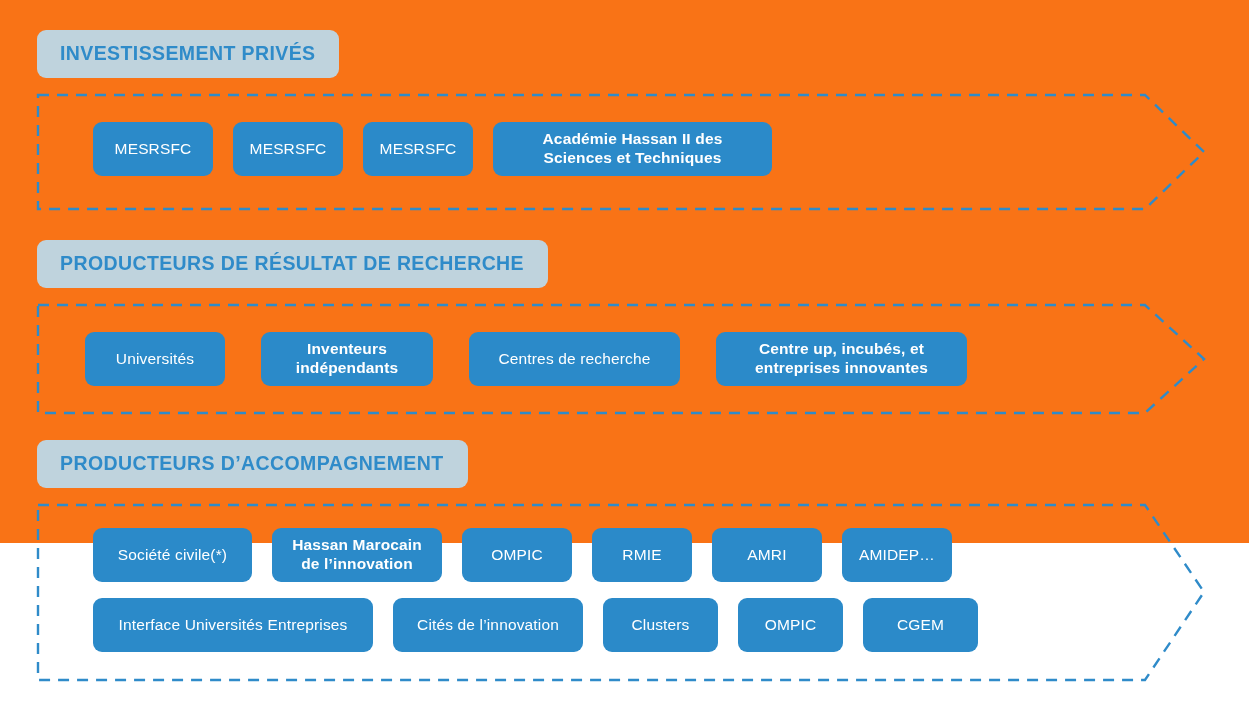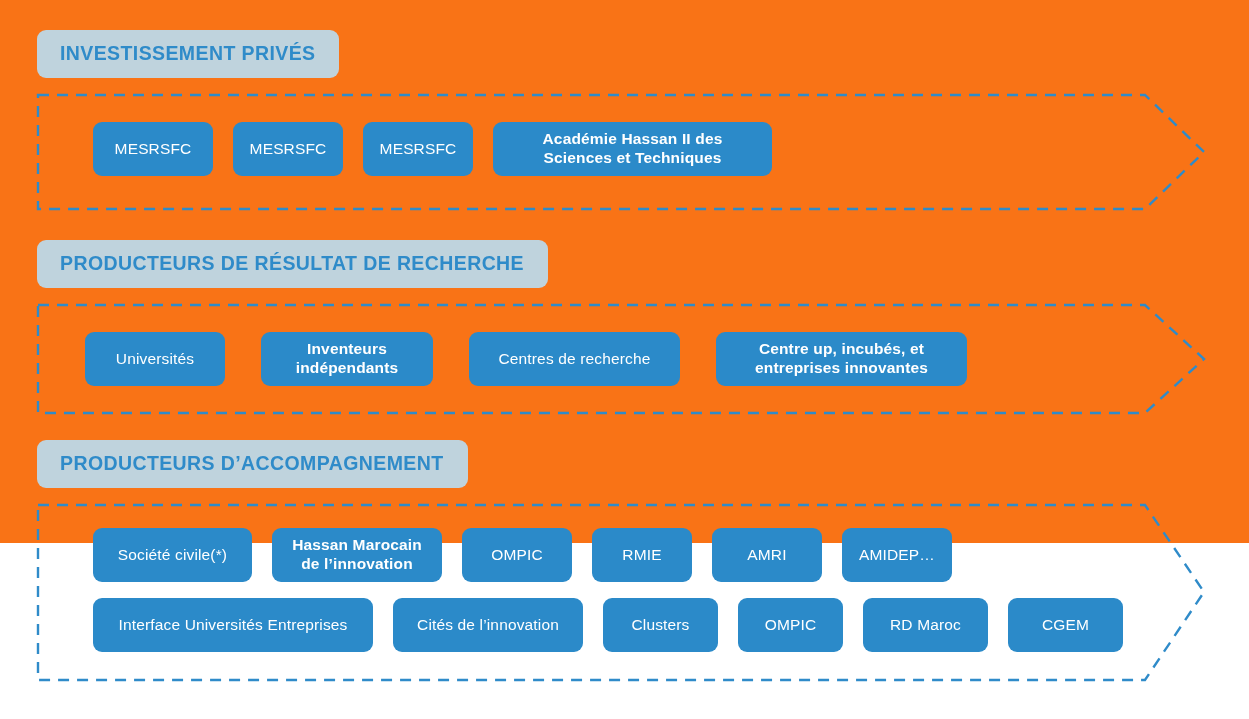--- a/index.html
+++ b/index.html
@@ -163,19 +163,18 @@
         <div class="node-box" style="width:100px">RMIE</div>
         <div class="node-box" style="width:110px">AMRI</div>
         <div class="node-box" style="width:110px">AMIDEP…</div>
       </div>
 
       <div class="box-row" style="left:27px; top:94px;">
         <div class="node-box" style="width:280px">Interface Universités Entreprises</div>
         <div class="node-box" style="width:190px">Cités de l’innovation</div>
         <div class="node-box" style="width:115px">Clusters</div>
         <div class="node-box" style="width:105px">OMPIC</div>
-        <div class="node-box" style="width:125px">RD Maroc</div>
         <div class="node-box" style="width:115px">CGEM</div>
       </div>
     </div>
   </div>
 
 </div>
 
 </body></html>

